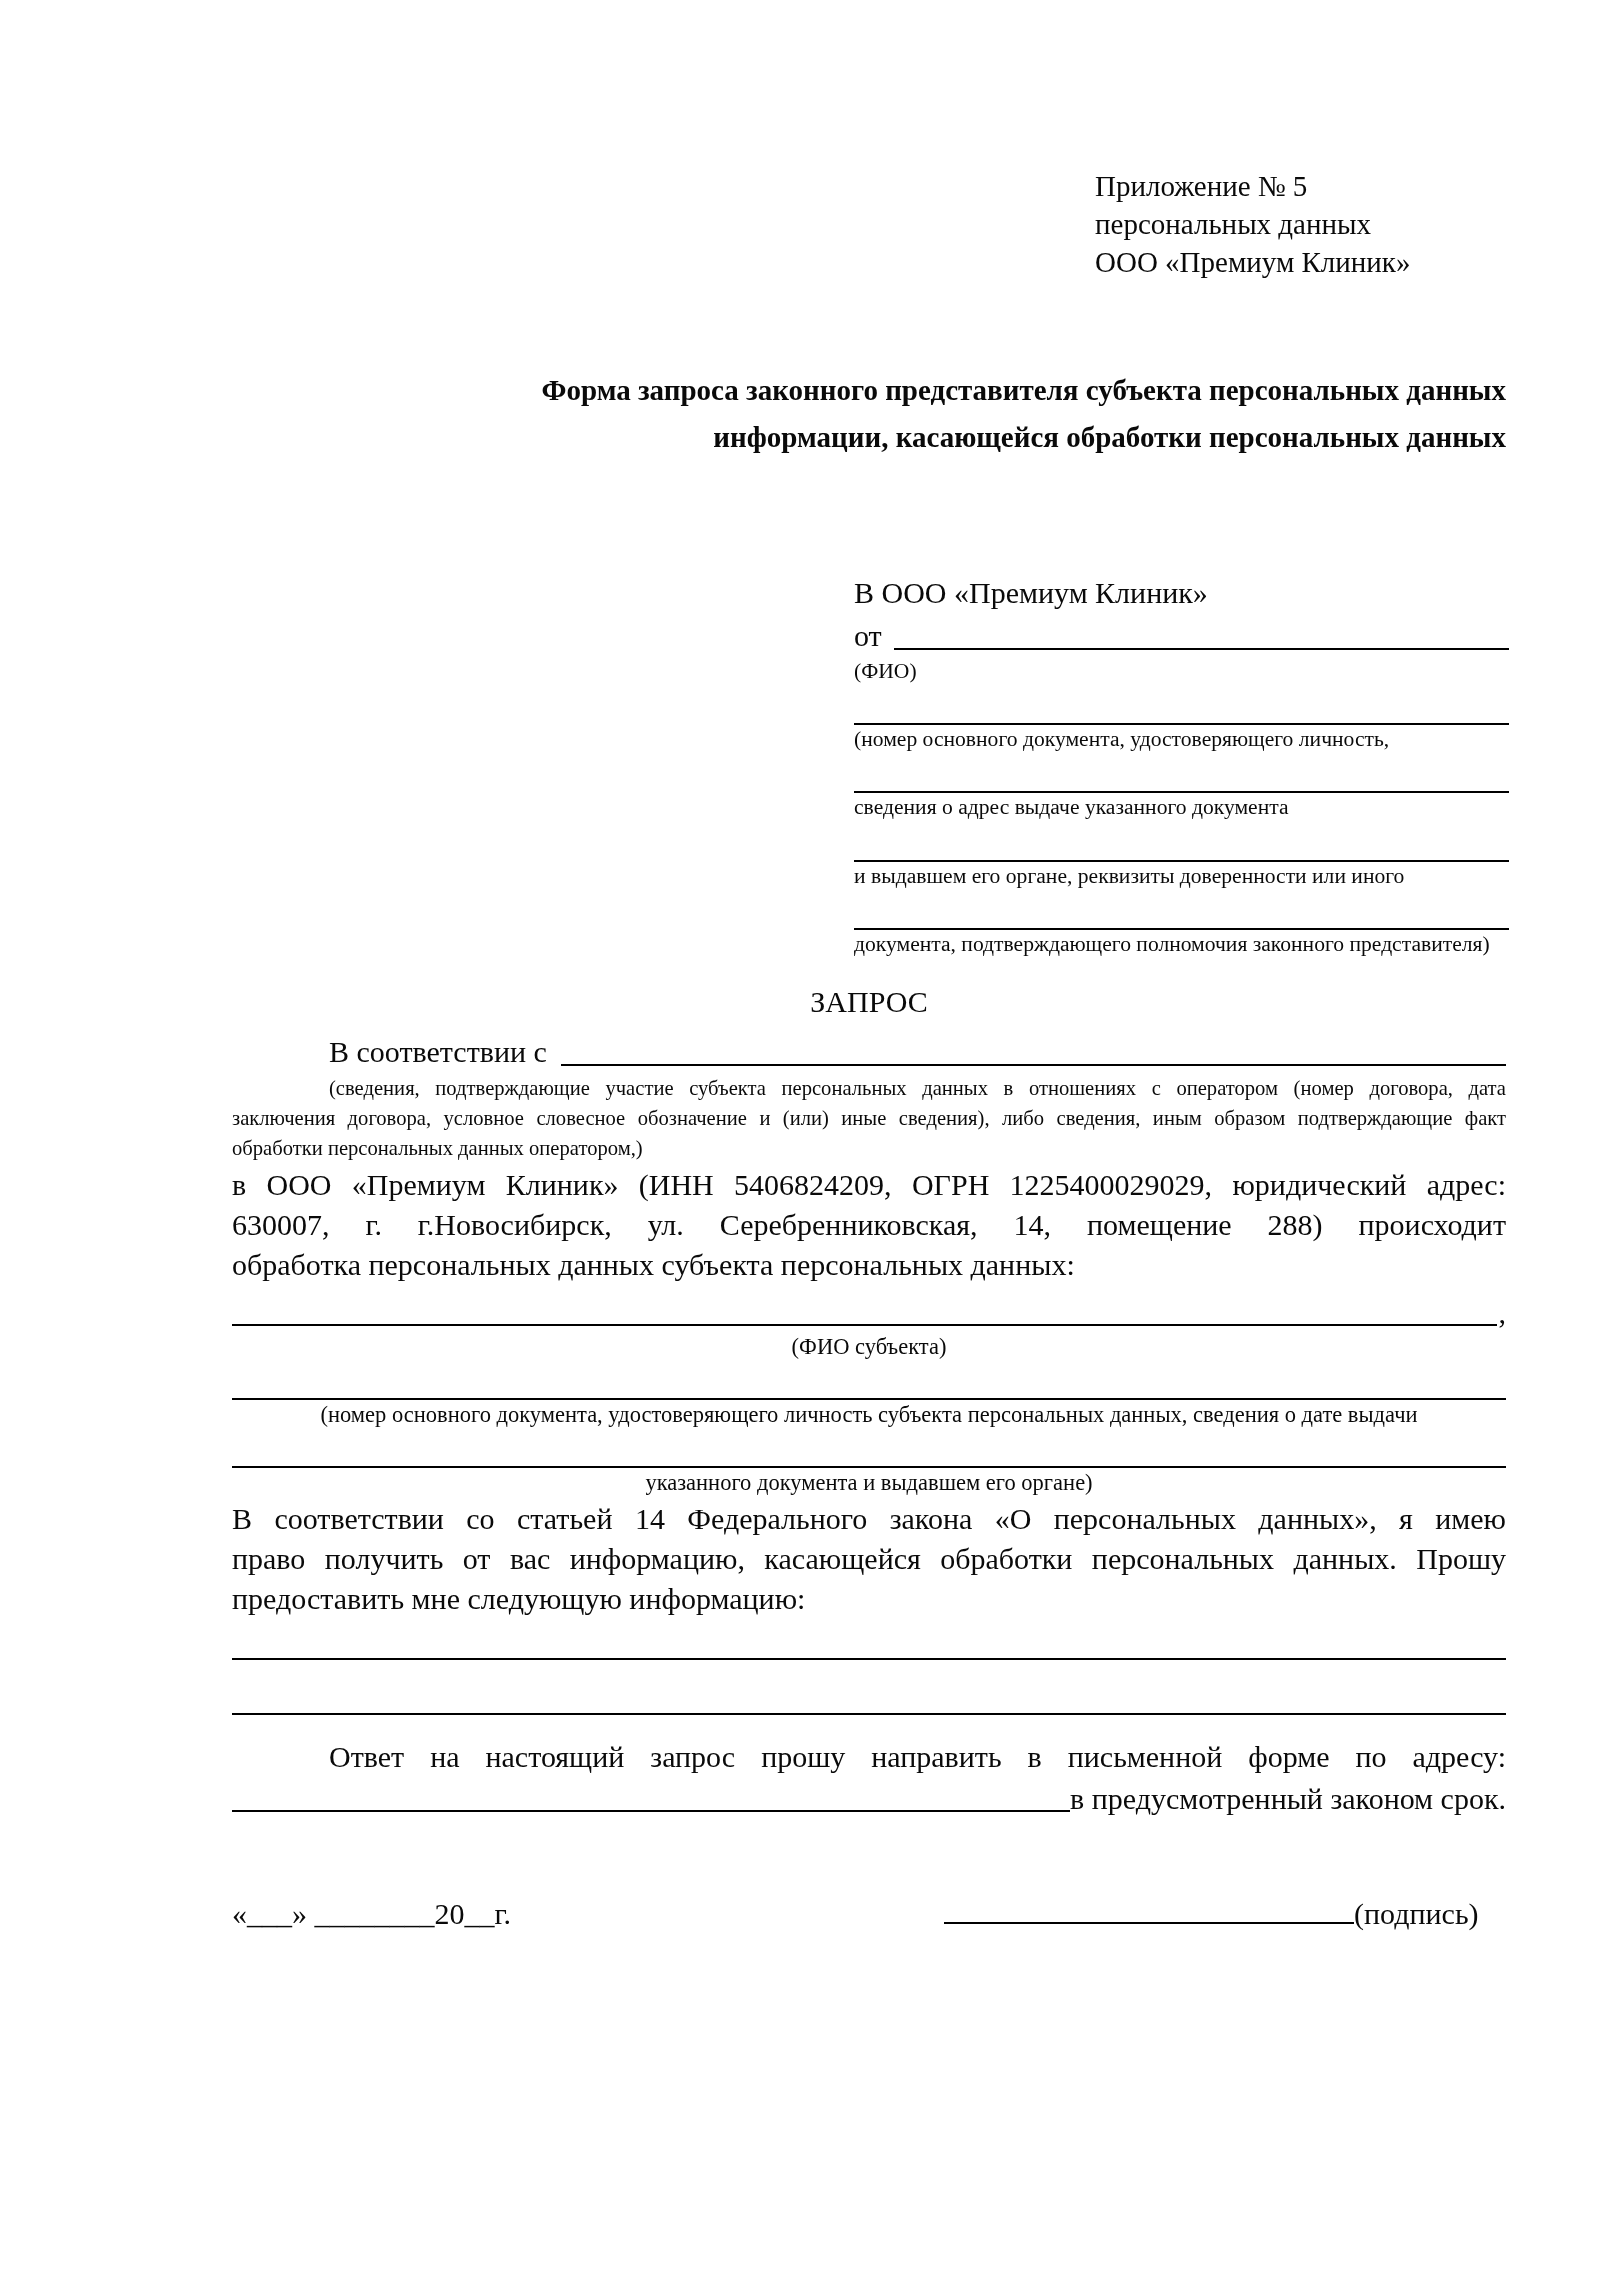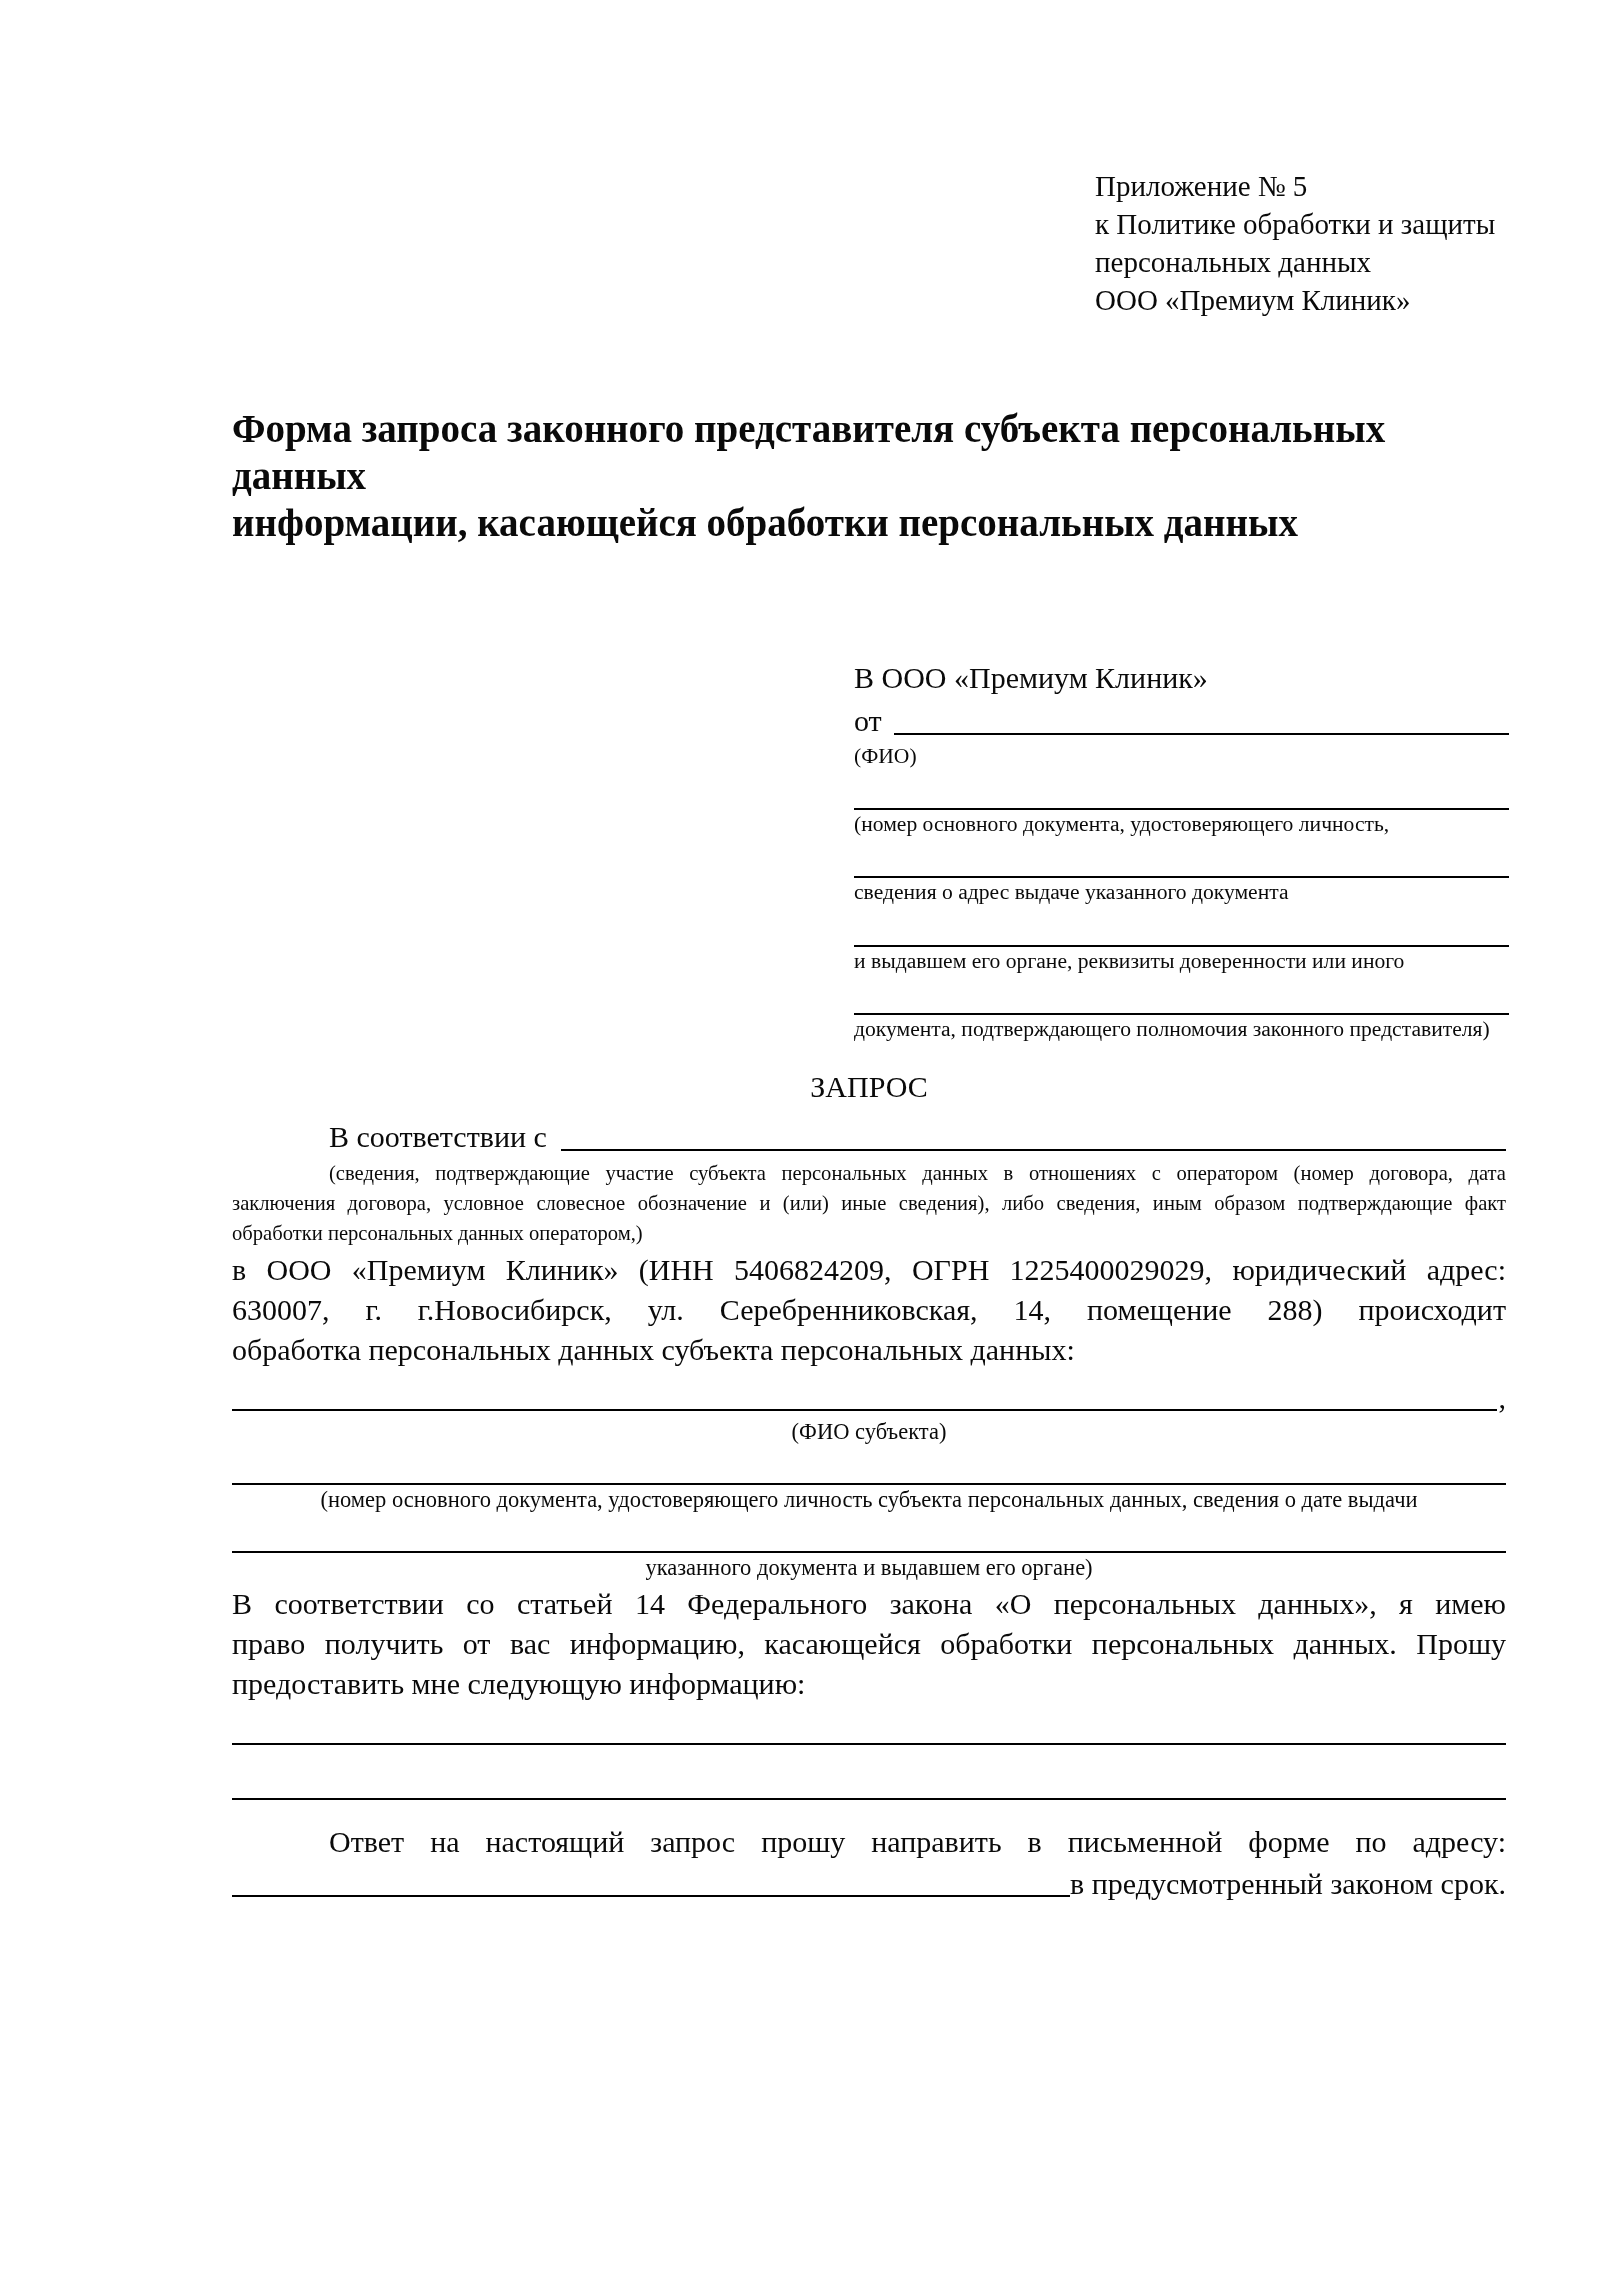--- a/index.html
+++ b/index.html
@@ -20,24 +20,24 @@
   
   .appendix {
     margin-left: 863px;
     font-size: 29px;
     line-height: 38px;
   }
 
   
   .doc-title {
     margin-top: 86px;
-    font-size: 39px;
+    font-size: 29px;
     font-weight: bold;
     line-height: 47px;
-    text-align: left;
+    text-align: right;
   }
 
   
   .addressee {
     margin-top: 110px;
     margin-left: 622px;
     width: 655px;
   }
   .addr-org { line-height: 43px; }
   .flex-row { display: flex; align-items: stretch; }
@@ -106,21 +106,20 @@
     vertical-align: baseline;
   }
 </style>
 </head>
 <body>
 
 <div class="page">
 
   <div class="appendix">
     <div>Приложение № 5</div>
-    <div>к Политике обработки и защиты</div>
     <div>персональных данных</div>
     <div>ООО «Премиум Клиник»</div>
   </div>
 
   <div class="doc-title">
     <div>Форма запроса законного представителя субъекта персональных данных</div>
     <div>информации, касающейся обработки персональных данных</div>
   </div>
 
   <div class="addressee">

